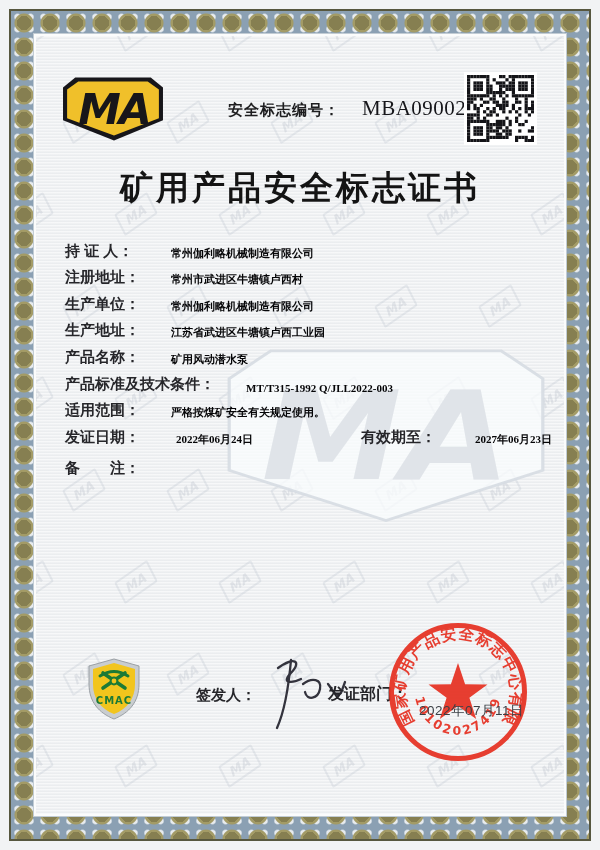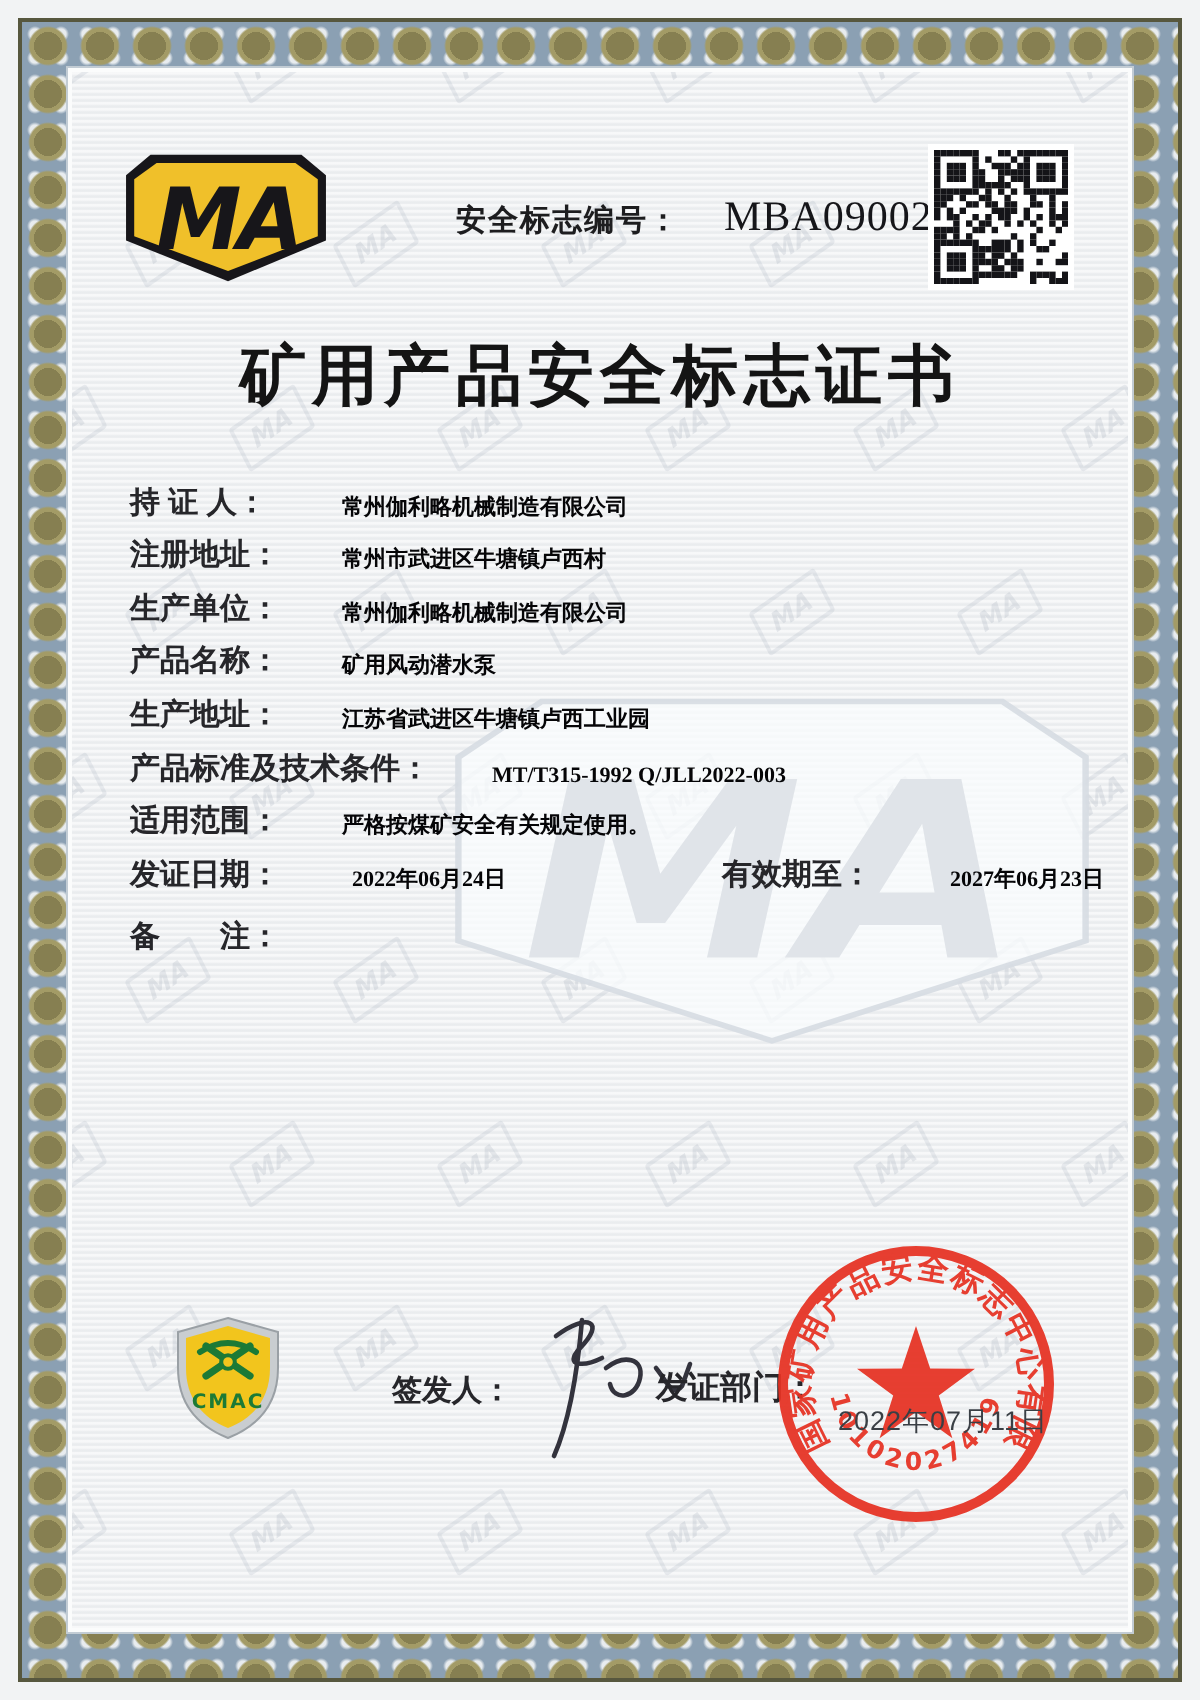--- a/index.html
+++ b/index.html
@@ -384,26 +384,26 @@
       </div>
       <div class="frow">
         <span class="flabel">注册地址：</span>
         <span class="fvalue">常州市武进区牛塘镇卢西村</span>
       </div>
       <div class="frow">
         <span class="flabel">生产单位：</span>
         <span class="fvalue">常州伽利略机械制造有限公司</span>
       </div>
       <div class="frow">
+        <span class="flabel">生产地址：</span>
+        <span class="fvalue">江苏省武进区牛塘镇卢西工业园</span>
+      </div>
+      <div class="frow">
         <span class="flabel">产品名称：</span>
         <span class="fvalue">矿用风动潜水泵</span>
-      </div>
-      <div class="frow">
-        <span class="flabel">生产地址：</span>
-        <span class="fvalue">江苏省武进区牛塘镇卢西工业园</span>
       </div>
       <div class="frow long">
         <span class="flabel">产品标准及技术条件：</span>
         <span class="fvalue">MT/T315-1992 Q/JLL2022-003</span>
       </div>
       <div class="frow">
         <span class="flabel">适用范围：</span>
         <span class="fvalue">严格按煤矿安全有关规定使用。</span>
       </div>
       <div class="frow dates">

